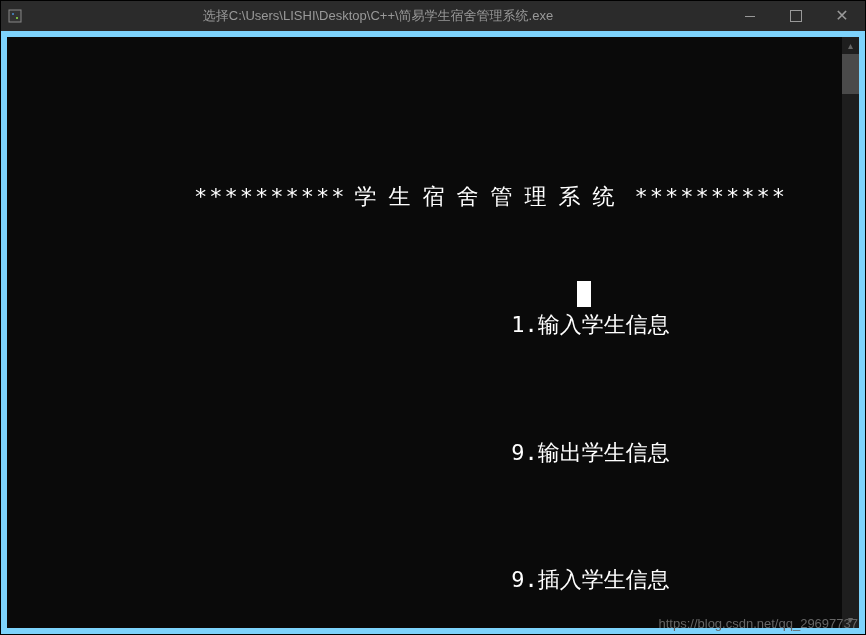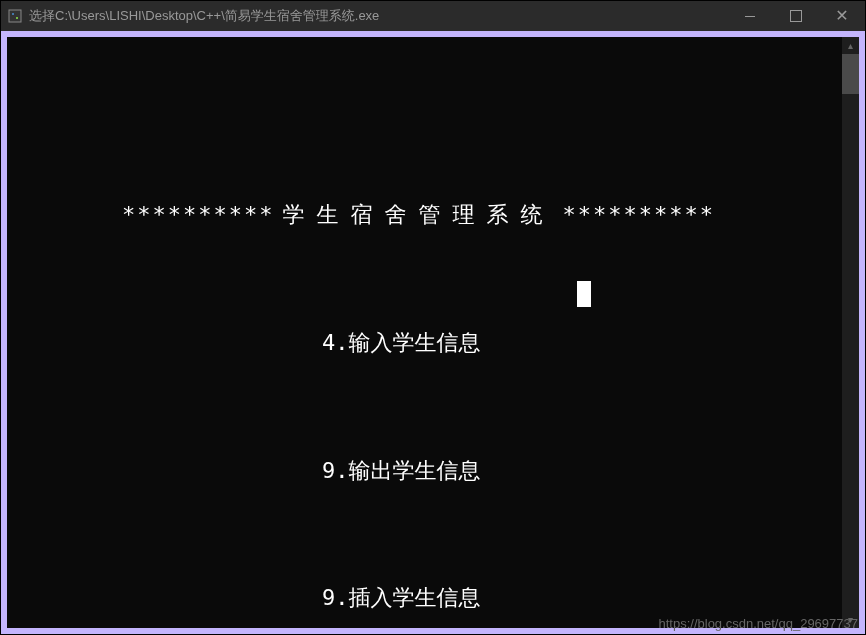--- a/index.html
+++ b/index.html
@@ -11,24 +11,25 @@
       width: 866px;
       height: 635px;
       background: #1a1a1a;
       font-family: "Microsoft YaHei", "SimSun", sans-serif;
       overflow: hidden;
       position: relative;
     }
     .window {
       width: 866px;
       height: 635px;
-      background: #c4b5fd;
+      background: #7dd3fc;
       display: flex;
       flex-direction: column;
       border: 1px solid #000;
+      text-align: center;
     }
     .titlebar {
       height: 30px;
       background: #2b2b2b;
       display: flex;
       align-items: center;
       padding-left: 6px;
       color: #999;
       font-size: 13px;
       user-select: none;
@@ -115,21 +116,21 @@
     .scrollbar-thumb {
       position: absolute;
       top: 17px;
       width: 17px;
       height: 40px;
       background: #4a4a4a;
     }
     .header-line {
       padding-left: 115px;
       letter-spacing: 2px;
-      margin-top: 50px;
+      margin-top: 32px;
     }
     .header-title {
       letter-spacing: 12px;
       margin: 0 8px;
     }
     .menu-item {
       padding-left: 315px;
       margin-top: 22px;
       font-size: 22px;
     }
@@ -166,21 +167,21 @@
     <div class="window-controls">
       <div class="win-btn minimize"></div>
       <div class="win-btn maximize"></div>
       <div class="win-btn close">✕</div>
     </div>
   </div>
 
   <div class="console-area">
     <div class="console-content">
       <div class="header-line"><span>**********</span><span class="header-title">学生宿舍管理系统</span><span>**********</span></div>
-      <div class="menu-item">4.输入学生信息</div>
+      <div class="menu-item">1.输入学生信息</div>
       <div class="menu-item">9.输出学生信息</div>
       <div class="menu-item">9.插入学生信息</div>
       
       
       
       
     </div>
     <div class="cursor-block"></div>
     <div class="scrollbar-track">
       <div class="scrollbar-up">▴</div>

